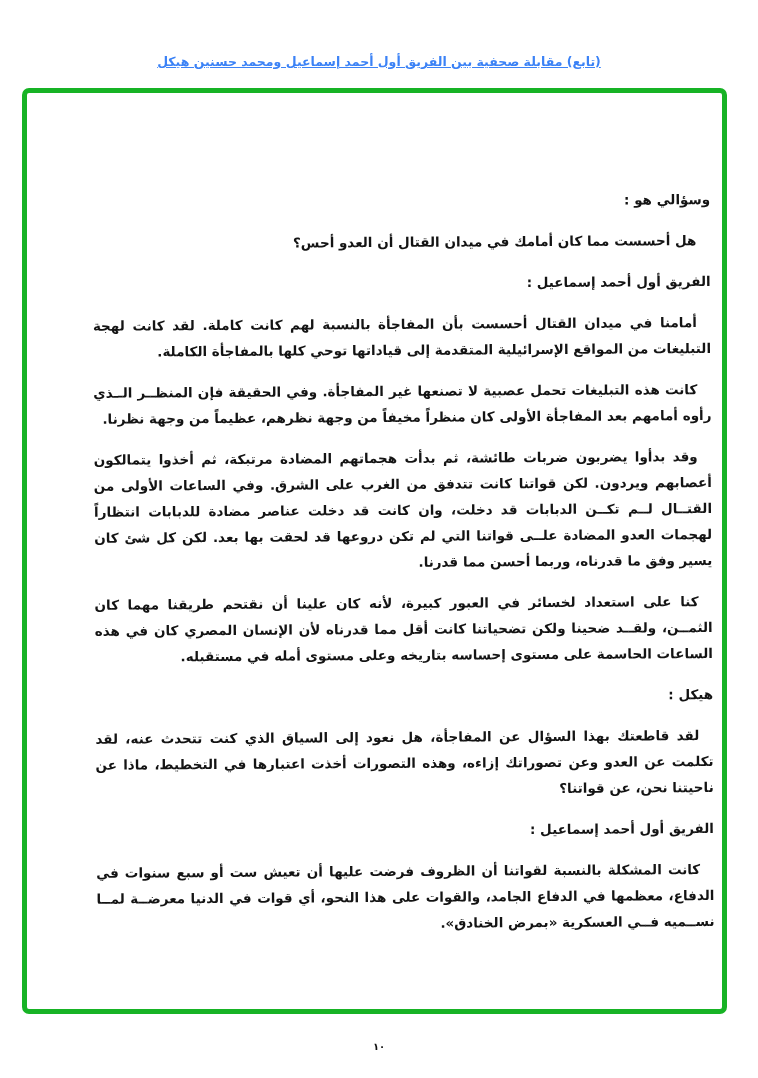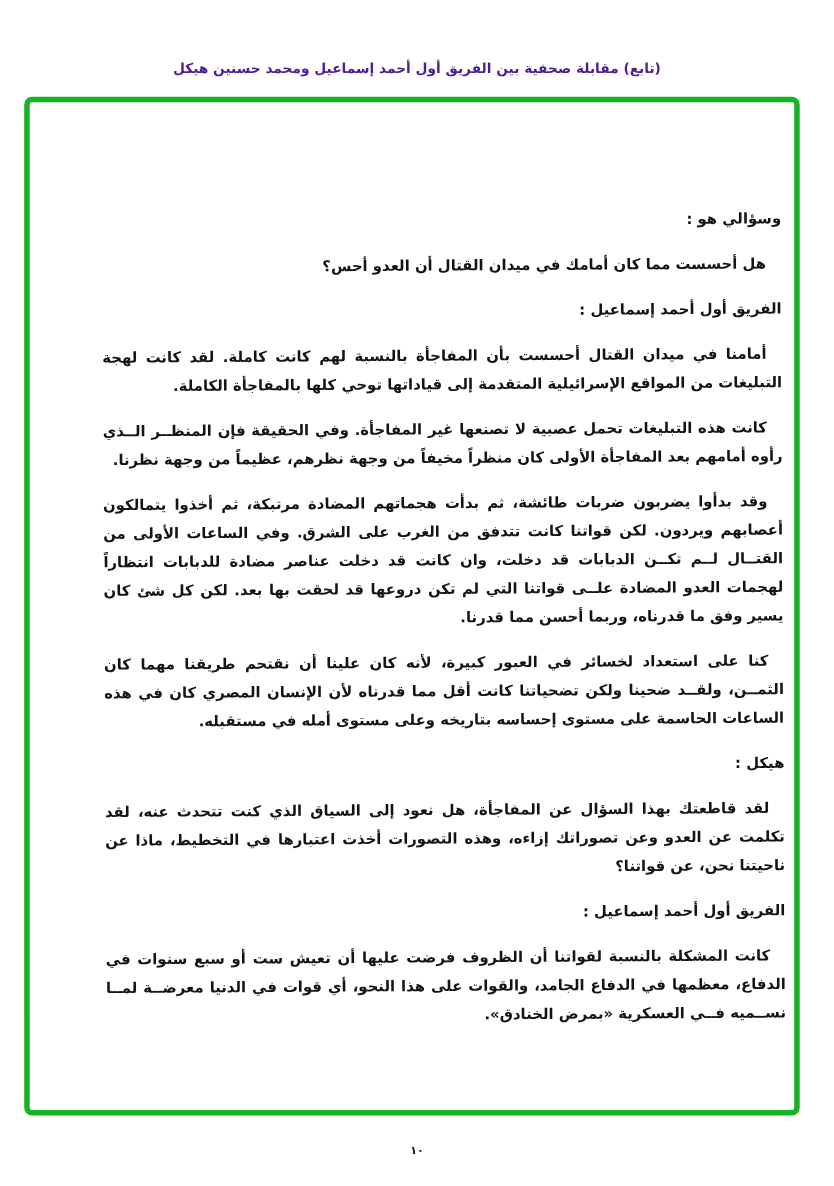--- a/index.html
+++ b/index.html
@@ -18,21 +18,22 @@
   }
   .doc-header {
     position: absolute;
     top: 54px;
     left: 0;
     right: 0;
     text-align: center;
     direction: rtl;
     font-size: 12.5px;
     font-weight: bold;
-    color: #4c1d95;
+    color: #3b82f6;
+    text-decoration: underline;
   }
   .border-frame {
     position: absolute;
     left: 22px;
     top: 88px;
     width: 705px;
     height: 926px;
     border: 5px solid #17b325;
     border-radius: 7px;
     box-sizing: border-box;

